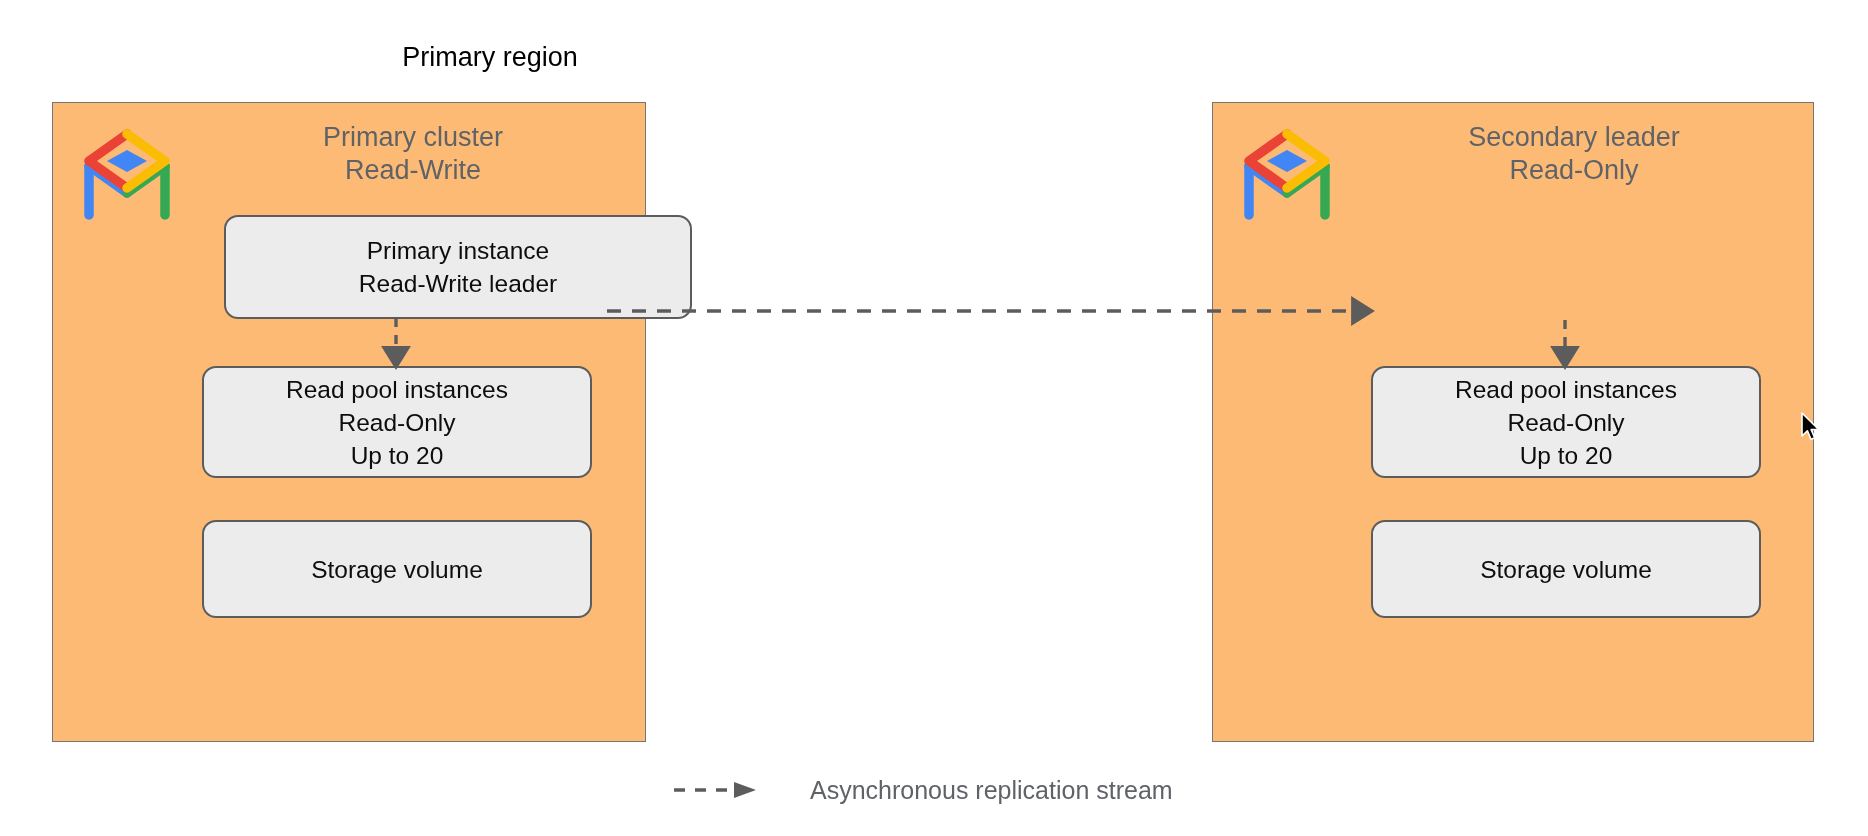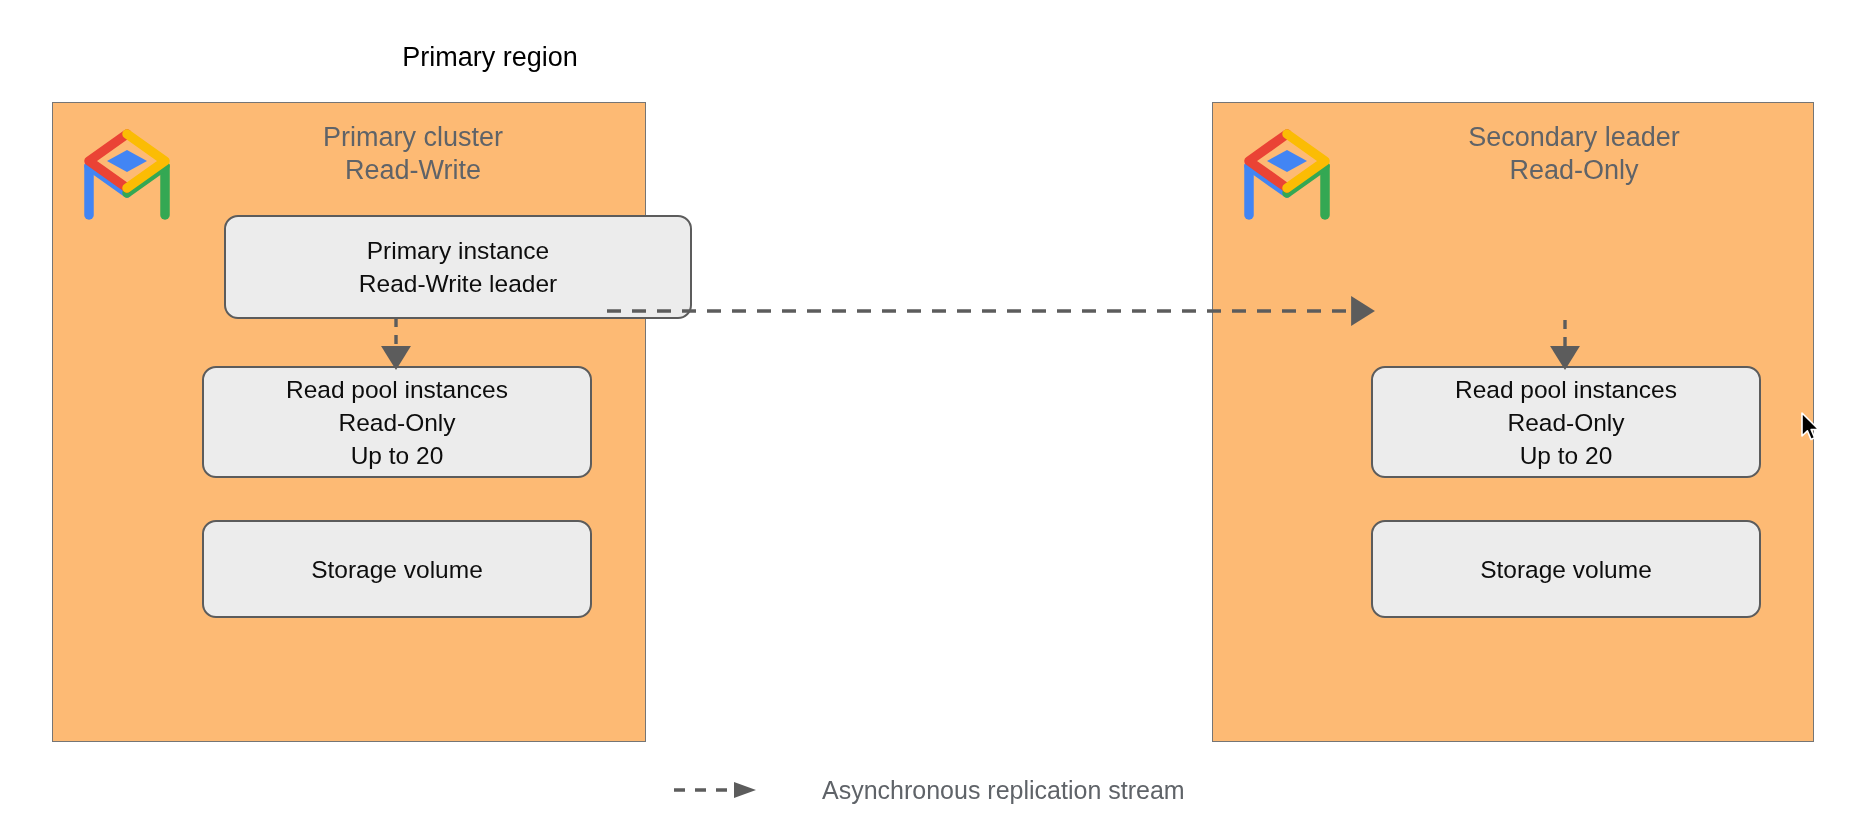--- a/index.html
+++ b/index.html
@@ -112,21 +112,21 @@
     display: flex;
     align-items: center;
     gap: 0px;
   }
   #legend-marker { width: 110px; height: 24px; }
   #legend-label {
     color: #5f6368;
     font-size: 25px;
     line-height: 30px;
     white-space: nowrap;
-    margin-left: 40px;
+    margin-left: 28px;
   }
 
   
   #mouse-cursor {
     position: absolute;
     left: 1800px;
     top: 412px;
     width: 22px;
     height: 32px;
   }

